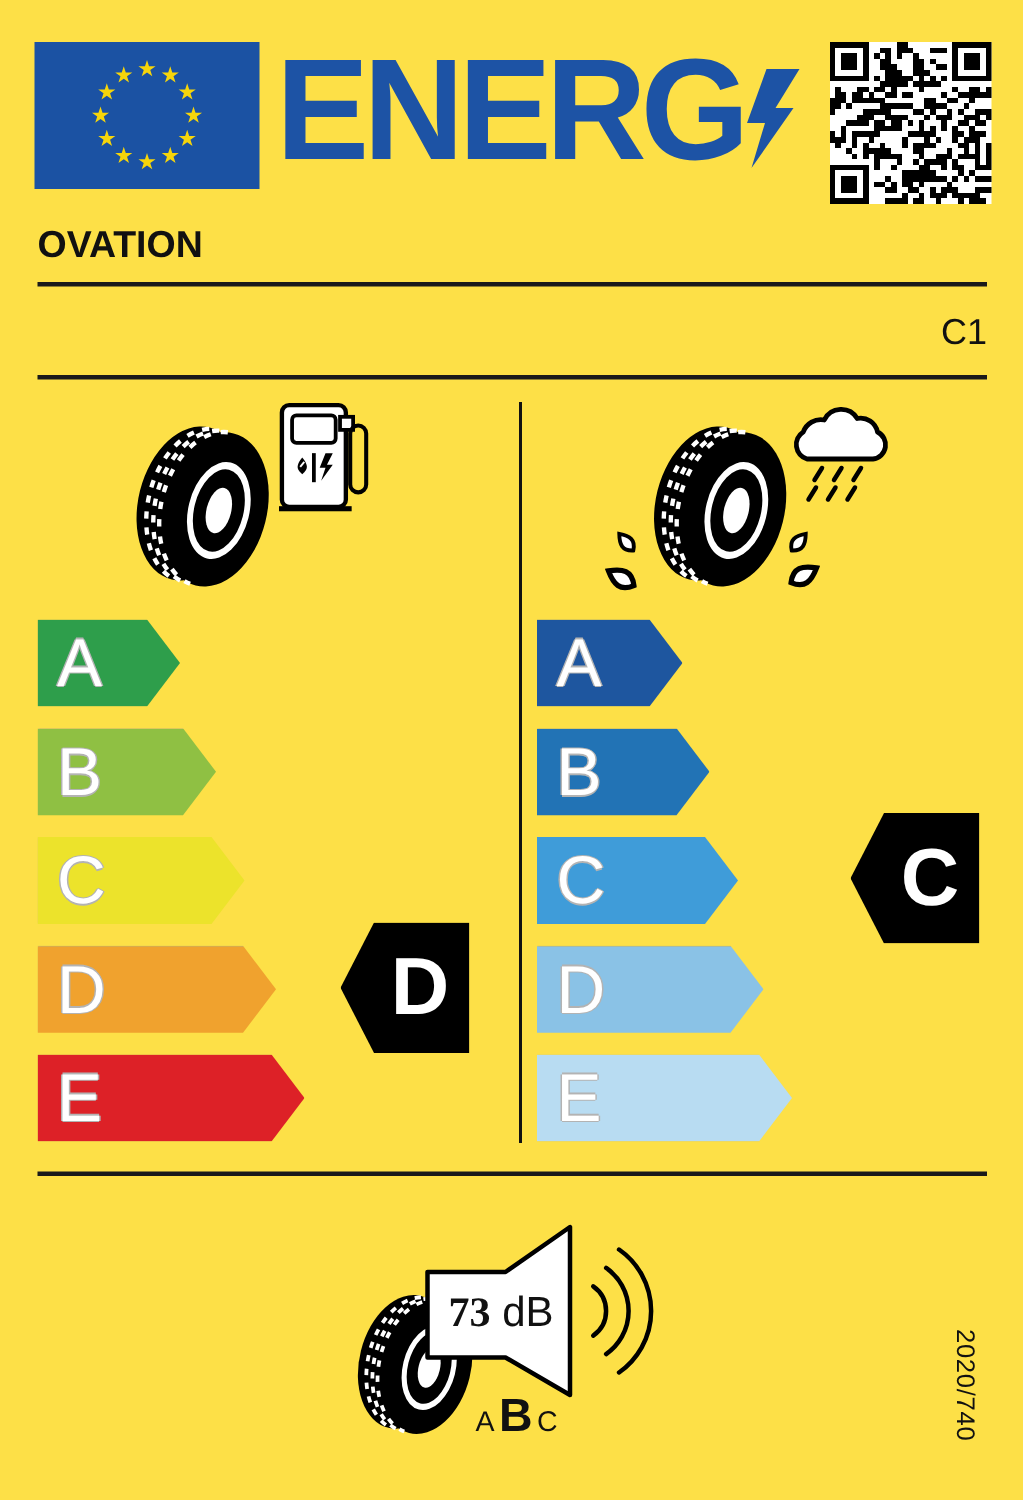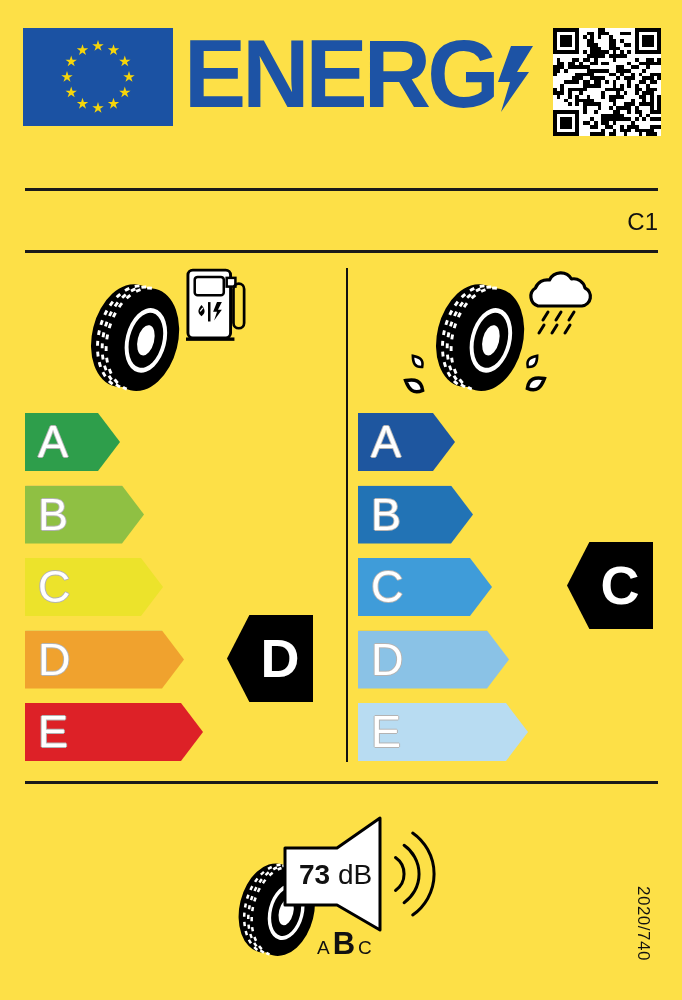--- a/index.html
+++ b/index.html
@@ -34,21 +34,21 @@
   .indicator{position:absolute;width:86px;height:87px;background:#000;color:#fff;
          clip-path:polygon(0 50%,26% 0,100% 0,100% 100%,26% 100%);
          font-size:54px;font-weight:bold;line-height:87px;text-align:center;}
   .indicator span{padding-left:20px;}
   .ind-fuel{left:227px;top:615px;}
   .ind-wet{left:567px;top:542px;}
   
   .tire-noise{position:absolute;left:236px;top:858px;}
   .speaker{position:absolute;left:280px;top:812px;}
   .db{position:absolute;left:299px;top:861px;font-size:28px;line-height:1;white-space:nowrap;}
-  .db .val{font-weight:bold;}
+  .db .val{font-weight:bold;font-family:Liberation Serif, serif;}
   .noise-classes{position:absolute;left:317px;top:928px;display:flex;align-items:baseline;gap:3px;}
   .noise-class{font-size:19px;line-height:1;}
   .noise-class.active{font-size:31px;font-weight:bold;}
   .regulation{position:absolute;left:633px;top:886px;font-size:17px;letter-spacing:.5px;
          writing-mode:vertical-rl;}
 </style>
 </head>
 <body>
 
 <svg width="0" height="0" style="position:absolute">
@@ -416,20 +416,21 @@
         <rect x="15" y="28" width="1" height="1"></rect>
         <rect x="16" y="28" width="1" height="1"></rect>
         <rect x="19" y="28" width="1" height="1"></rect>
         <rect x="23" y="28" width="1" height="1"></rect>
         <rect x="25" y="28" width="1" height="1"></rect>
         <rect x="26" y="28" width="1" height="1"></rect>
         <rect x="27" y="28" width="1" height="1"></rect>
       </g>
     </svg>
 
+  <div class="brand">OVATION</div>
   <div class="rule rule1"></div>
   <div class="class">C1</div>
   <div class="rule rule2"></div>
 
   <div class="vdiv"></div>
   <svg class="tire-fuel" width="97" height="120">
       <use href="#tire"></use>
     </svg>
   <svg class="pump" width="62" height="82" viewBox="0 0 64 84">
     <rect x="2" y="6" width="44" height="70" rx="5" fill="#fff" stroke="#000" stroke-width="3"></rect>

